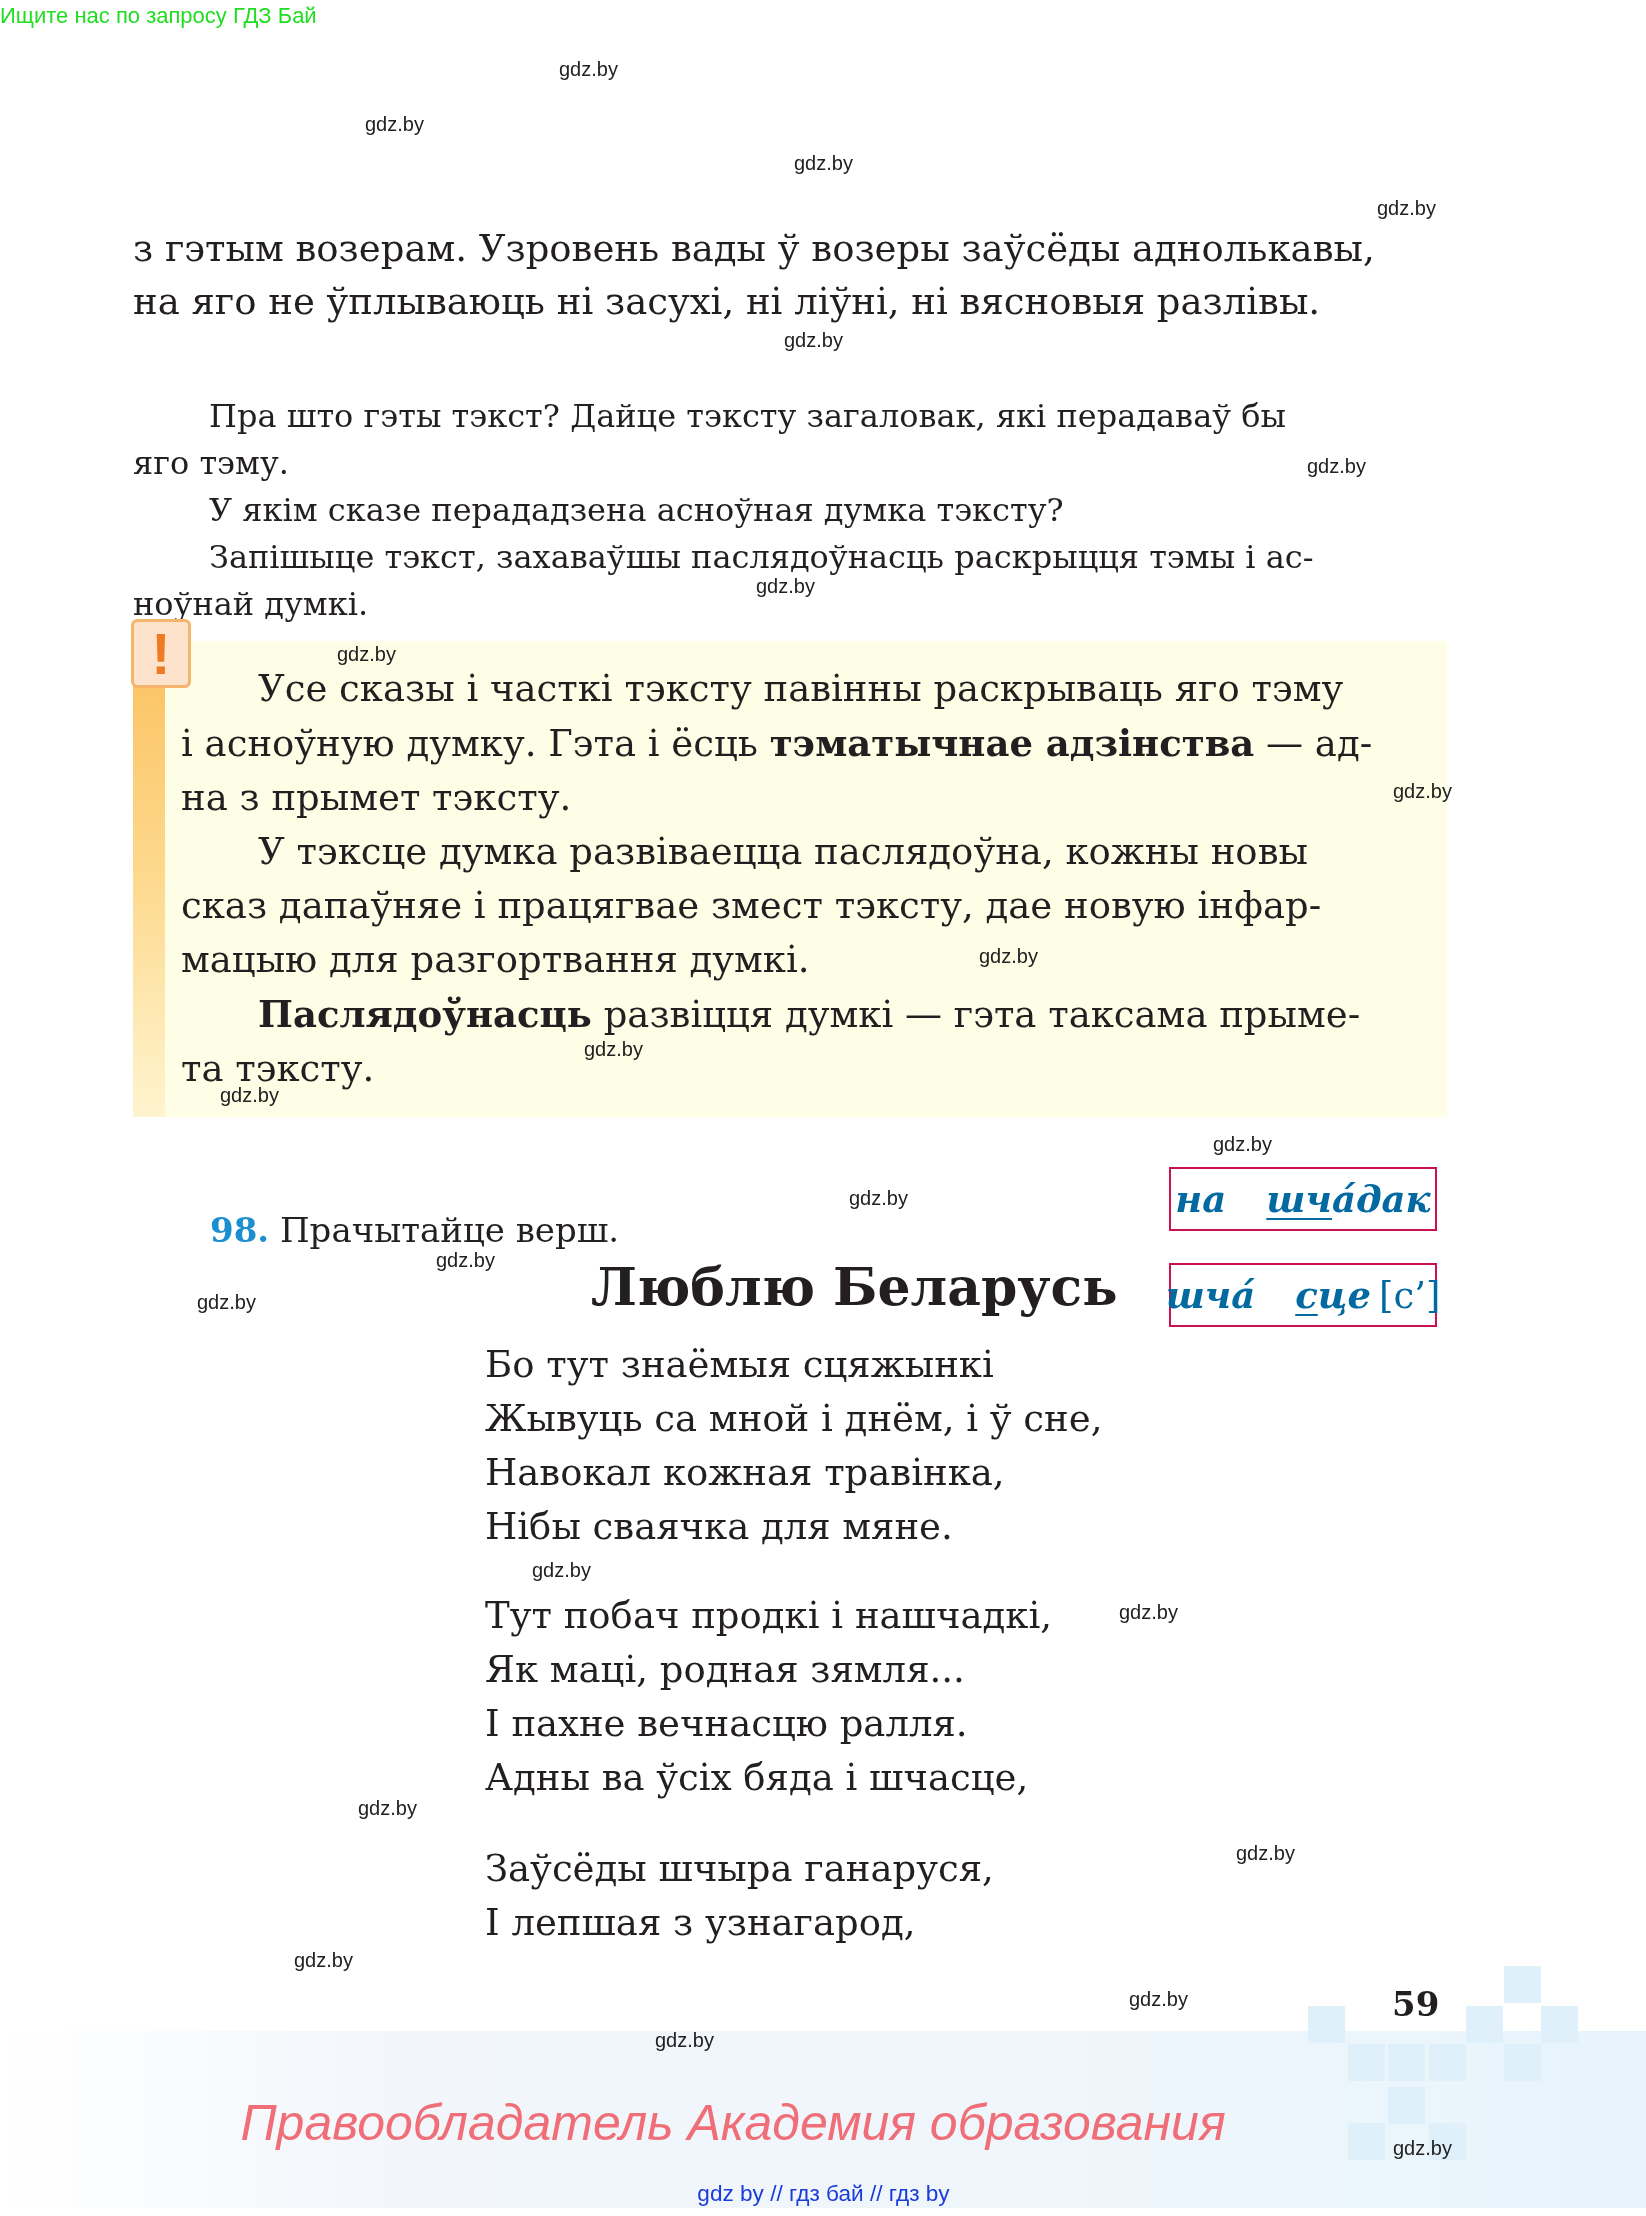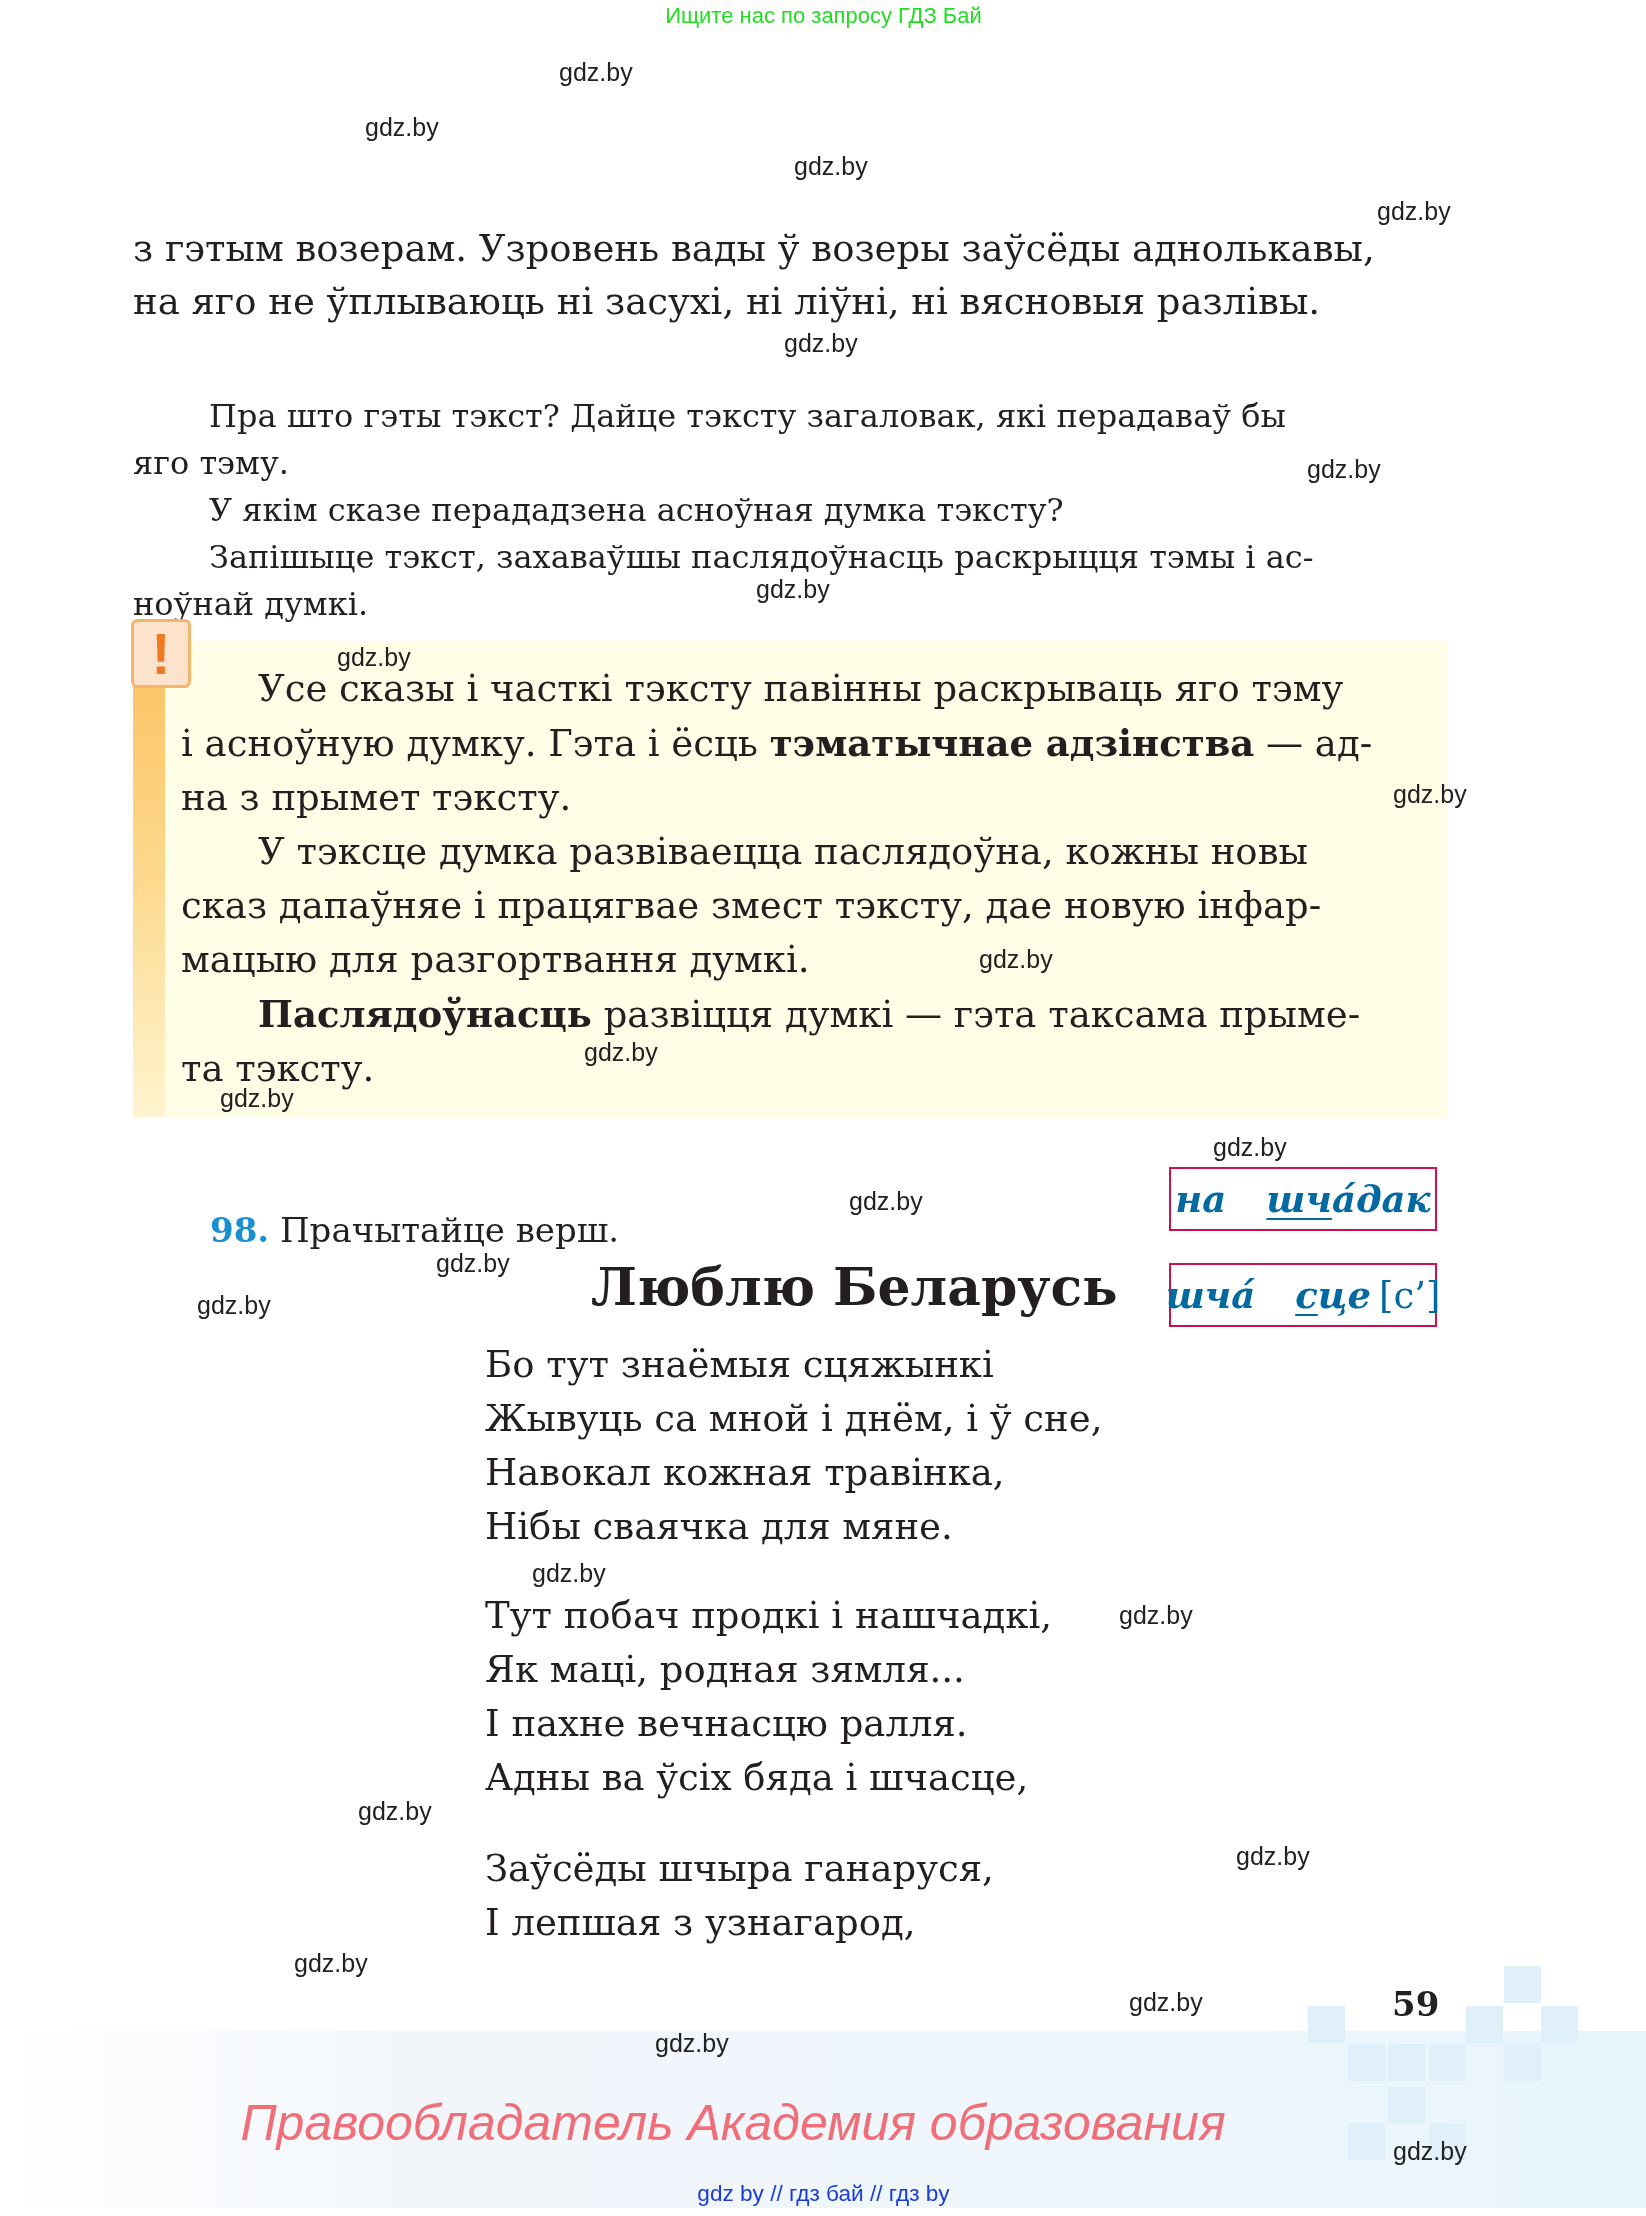--- a/index.html
+++ b/index.html
@@ -1,20 +1,20 @@
 <!DOCTYPE html>
 <html style="font-size:13px"><head>
 <meta charset="utf-8">
 <style>
   * { box-sizing: border-box; margin: 0; padding: 0; }
   html, body { width: 1647px; height: 2216px; background: #ffffff; overflow: hidden; }
   body { position: relative; font-family: "DejaVu Serif", "Liberation Serif", serif; color: #231f20; }
   .abs { position: absolute; }
-  .top-banner { left: 0; width: 1647px; top: 3.2px; text-align: center; color: #22dd22; font-family: "Liberation Sans", sans-serif; font-size: 22px; }
-  .wm { font-family: "Liberation Sans", sans-serif; font-size: 25px; color: #222; }
+  .top-banner { left: 0; width: 1647px; top: 3.2px; text-align: left; color: #22dd22; font-family: "Liberation Sans", sans-serif; font-size: 22px; }
+  .wm { font-family: "Liberation Sans", sans-serif; font-size: 20px; color: #222; }
   .body-text { font-size: 37px; line-height: 53px; }
   .para { font-size: 32px; line-height: 47px; margin-top: 36px; }
   .para .indent { display: inline-block; width: 76px; }
   .note-box { left: 133px; top: 641px; width: 1314px; height: 476px; background: #fefde6; }
   .note-bar { left: 133px; top: 641px; width: 32px; height: 476px; background: linear-gradient(to bottom, #fbc15f 0%, #fdd98e 50%, #fff4cf 100%); }
   .note-icon { left: 131px; top: 619px; width: 60px; height: 69px; background: #fde2cc; border: 3.2px solid #f6b56c; border-radius: 6.4px; display: flex; align-items: center; justify-content: center; color: #f07a22; font-family: "Liberation Sans", sans-serif; font-weight: bold; font-size: 58px; }
   .note-text { left: 181px; top: 662px; width: 1233px; font-size: 37px; line-height: 54px; }
   .note-text b { font-weight: bold; }
   .ex-num { color: #1b8fcf; font-weight: bold; }
   .word-box { border: 2.4px solid #c8134f; color: #0369a1; font-style: italic; font-weight: bold; font-size: 37px; display: flex; align-items: center; justify-content: center; }

